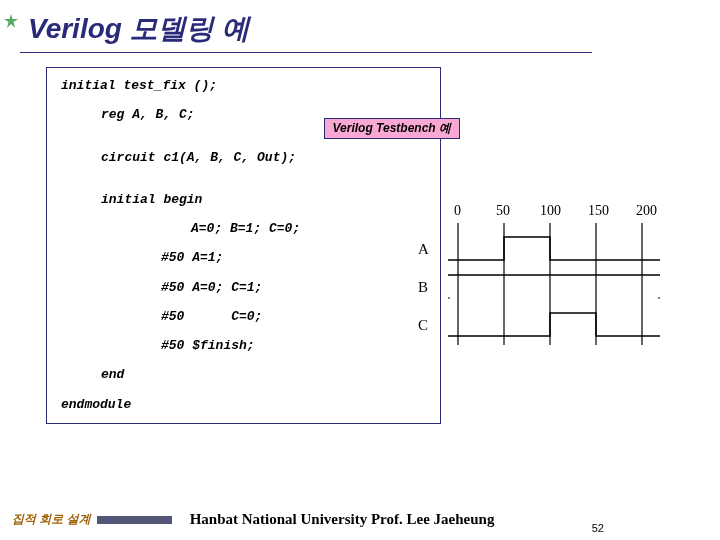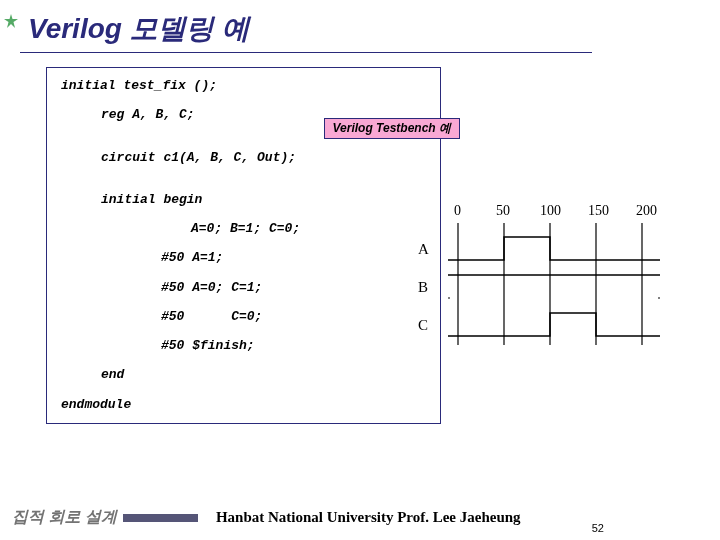--- a/index.html
+++ b/index.html
@@ -7,21 +7,21 @@
   .slide { width: 612px; height: 540px; position: relative; padding: 10px 20px; }
   .title { font-size: 28px; font-weight: bold; color: #2a2a7a; font-style: italic; margin-left: 8px; }
   .star-icon { display: inline-block; width: 14px; height: 14px; position: absolute; left: 4px; top: 14px; color: #4a6; }
   .title-underline { height: 1px; background: #2a2a7a; margin-top: 4px; margin-bottom: 14px; }
   .code-box { border: 1.5px solid #2a2a7a; width: 395px; padding: 10px 14px; font-family: "Courier New", monospace; font-size: 13px; font-weight: bold; font-style: italic; line-height: 1.25; position: relative; margin-left: 26px; }
   .label-box { position: absolute; right: -20px; top: 50px; background: #f9a8d4; border: 1.5px solid #2a2a7a; padding: 2px 8px; font-size: 12px; font-style: italic; font-weight: bold; font-family: Arial, sans-serif; }
   .diagram { position: absolute; left: 438px; top: 205px; width: 260px; }
   .tick-label { position: absolute; top: -2px; font-family: "Times New Roman", serif; font-size: 14px; }
   .sig-label { position: absolute; left: -20px; font-family: "Times New Roman", serif; font-size: 15px; }
   .footer { position: absolute; bottom: 12px; left: 0; right: 0; display: flex; align-items: center; padding: 0 12px; }
-  .footer-left { color: #737373; font-style: italic; font-weight: bold; font-size: 16px; font-family: Arial, sans-serif; }
+  .footer-left { color: #a16207; font-style: italic; font-weight: bold; font-size: 12px; font-family: Arial, sans-serif; }
   .footer-bar { height: 8px; width: 75px; background: #555577; margin-left: 6px; margin-right: 18px; }
   .footer-right { font-weight: bold; font-size: 15px; font-family: "Times New Roman", serif; }
   .page-num { position: absolute; right: 8px; bottom: 6px; font-size: 11px; font-family: Arial, sans-serif; }
   .code-line { white-space: pre; }
   .ind1 { padding-left: 40px; }
   .ind2 { padding-left: 100px; }
   .ind3 { padding-left: 130px; }
   .blank { height: 13px; }
   svg line { stroke: #000; stroke-width: 1.2; fill: none; }
   svg polyline { stroke: #000; stroke-width: 1.5; fill: none; }

